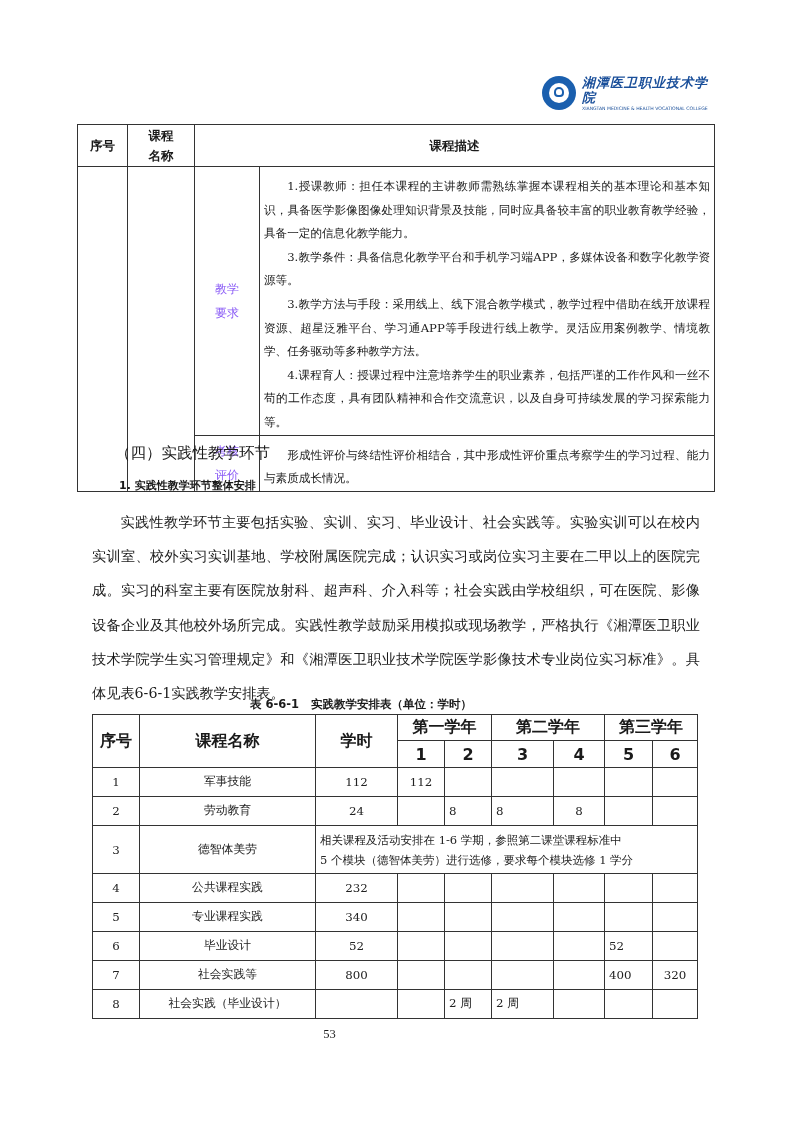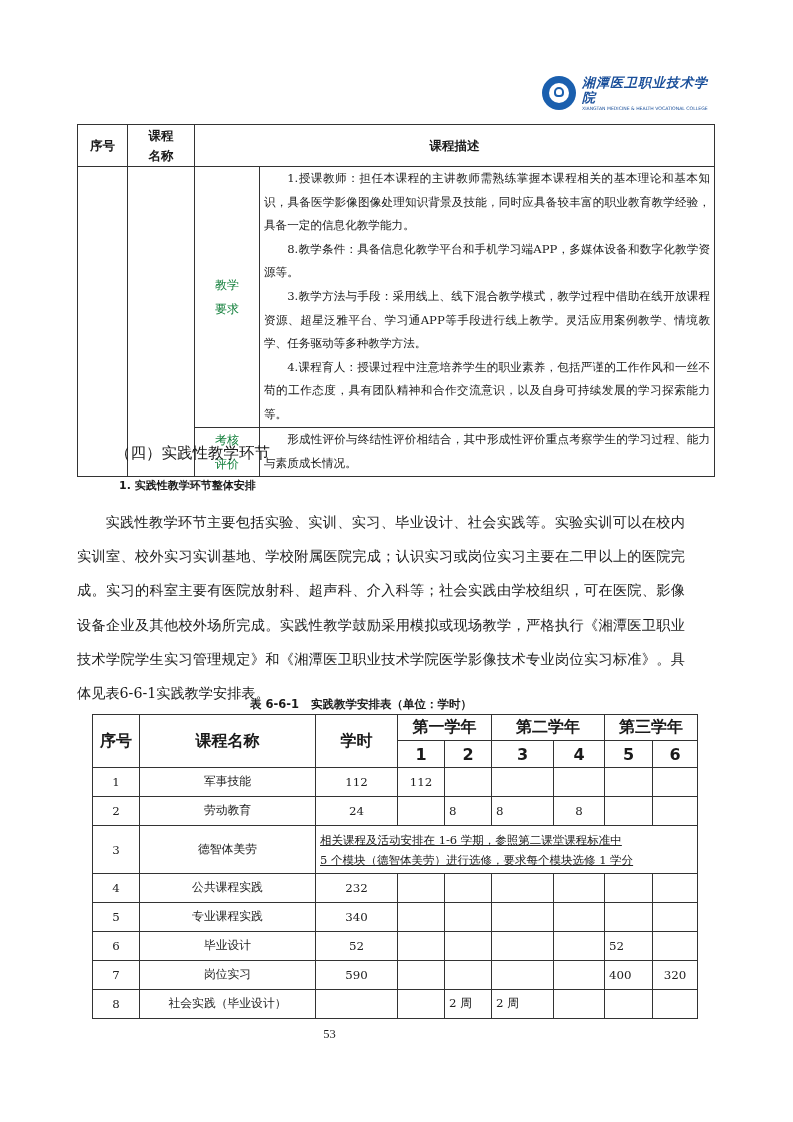--- a/index.html
+++ b/index.html
@@ -18,40 +18,40 @@
   .logo-cn { font-size: 13px; color: #1a4f9a; letter-spacing: 1px; font-weight: bold; line-height: 15px;
              font-family: "DejaVu Sans", sans-serif; font-style: italic; }
   .logo-en { font-size: 4.6px; color: #1a4f9a; line-height: 7px; font-family: "DejaVu Sans", sans-serif; white-space: nowrap; }
 
   table { border-collapse: collapse; position: absolute; }
   td, th { border: 1px solid #333; padding: 0; }
 
   
   #course-table { left: 77px; top: 124px; width: 638px; }
   #course-table th { font-weight: bold; font-size: 12.5px; text-align: center; height: 41px; line-height: 20px; }
-  #course-table td.desc { font-size: 11.6px; line-height: 23.6px; padding: 0 4px 0 4px; text-align: justify; margin-top: 40px; }
+  #course-table td.desc { font-size: 11.6px; line-height: 23.6px; padding: 8px 4px 0 4px; text-align: justify; margin-top: 40px; }
   #course-table td.desc p { margin: 0; text-indent: 2em; }
-  #course-table td.label { font-size: 12px; text-align: center; line-height: 24px; color: #15803d; }
+  #course-table td.label { font-size: 12px; text-align: center; line-height: 24px; color: #8b5cf6; }
 
   .section-h { position: absolute; left: 115px; top: 443px; font-size: 15.5px; font-weight: normal; margin: 0;
                font-family: "DejaVu Sans", sans-serif; }
   .sub-h { position: absolute; left: 119px; top: 478px; font-size: 11px; font-weight: bold; margin: 0;
            font-family: "DejaVu Sans", sans-serif; }
-  .body-para { position: absolute; left: 77px; top: 505px; width: 608px; font-size: 14.2px; line-height: 34.2px;
+  .body-para { position: absolute; left: 92px; top: 505px; width: 608px; font-size: 14.2px; line-height: 34.2px;
                margin: 0; text-indent: 2em; text-align: justify; text-align-last: left; }
 
   .table-caption { position: absolute; left: 0; width: 722px; top: 697px; text-align: center; font-size: 11.5px;
                    font-weight: bold; font-family: "DejaVu Sans", sans-serif; }
   .table-caption span.gap { display: inline-block; width: 12px; }
 
   #practice-table { left: 92px; top: 714px; width: 606px; font-size: 11.8px; }
   #practice-table th { font-weight: bold; text-align: center; font-family: "DejaVu Sans", sans-serif; font-size: 16px; }
   #practice-table td { text-align: center; height: 28px; color: #222; }
   #practice-table td.left { text-align: left; padding-left: 4px; }
-  #practice-table td.note { text-align: left; padding-left: 4px; line-height: 20px; font-size: 11.5px; text-decoration: underline; }
+  #practice-table td.note { text-align: left; padding-left: 4px; line-height: 20px; font-size: 11.5px; }
   #practice-table tr.hdr1 th { height: 25px; }
   #practice-table tr.hdr2 th { height: 26px; }
 
   .page-number { position: absolute; left: 0; width: 659px; top: 1027px; text-align: center; font-size: 12.5px;
                  font-family: "Liberation Serif", serif; }
 </style>
 </head>
 <body>
 
 <div class="header-logo">
@@ -80,21 +80,21 @@
   </tr>
   <tr>
     <td rowspan="2"></td>
     <td rowspan="2"></td>
     <td class="label" style="height:211px;">
       <div>教学</div>
       <div>要求</div>
     </td>
     <td class="desc">
       <p>1.授课教师：担任本课程的主讲教师需熟练掌握本课程相关的基本理论和基本知识，具备医学影像图像处理知识背景及技能，同时应具备较丰富的职业教育教学经验，具备一定的信息化教学能力。</p>
-      <p>8.教学条件：具备信息化教学平台和手机学习端APP，多媒体设备和数字化教学资源等。</p>
+      <p>3.教学条件：具备信息化教学平台和手机学习端APP，多媒体设备和数字化教学资源等。</p>
       <p>3.教学方法与手段：采用线上、线下混合教学模式，教学过程中借助在线开放课程资源、超星泛雅平台、学习通APP等手段进行线上教学。灵活应用案例教学、情境教学、任务驱动等多种教学方法。</p>
       <p>4.课程育人：授课过程中注意培养学生的职业素养，包括严谨的工作作风和一丝不苟的工作态度，具有团队精神和合作交流意识，以及自身可持续发展的学习探索能力等。</p>
     </td>
   </tr>
   <tr>
     <td class="label" style="height:48px;">
       <div>考核</div>
       <div>评价</div>
     </td>
     <td class="desc">
@@ -201,22 +201,22 @@
         <td>52</td>
         <td></td>
         <td></td>
         <td></td>
         <td></td>
         <td class="left">52</td>
         <td></td>
       </tr>
       <tr>
         <td>7</td>
-        <td>岗位实习</td>
-        <td>590</td>
+        <td>社会实践等</td>
+        <td>800</td>
         <td></td>
         <td></td>
         <td></td>
         <td></td>
         <td class="left">400</td>
         <td>320</td>
       </tr>
       <tr>
         <td>8</td>
         <td>社会实践（毕业设计）</td>

